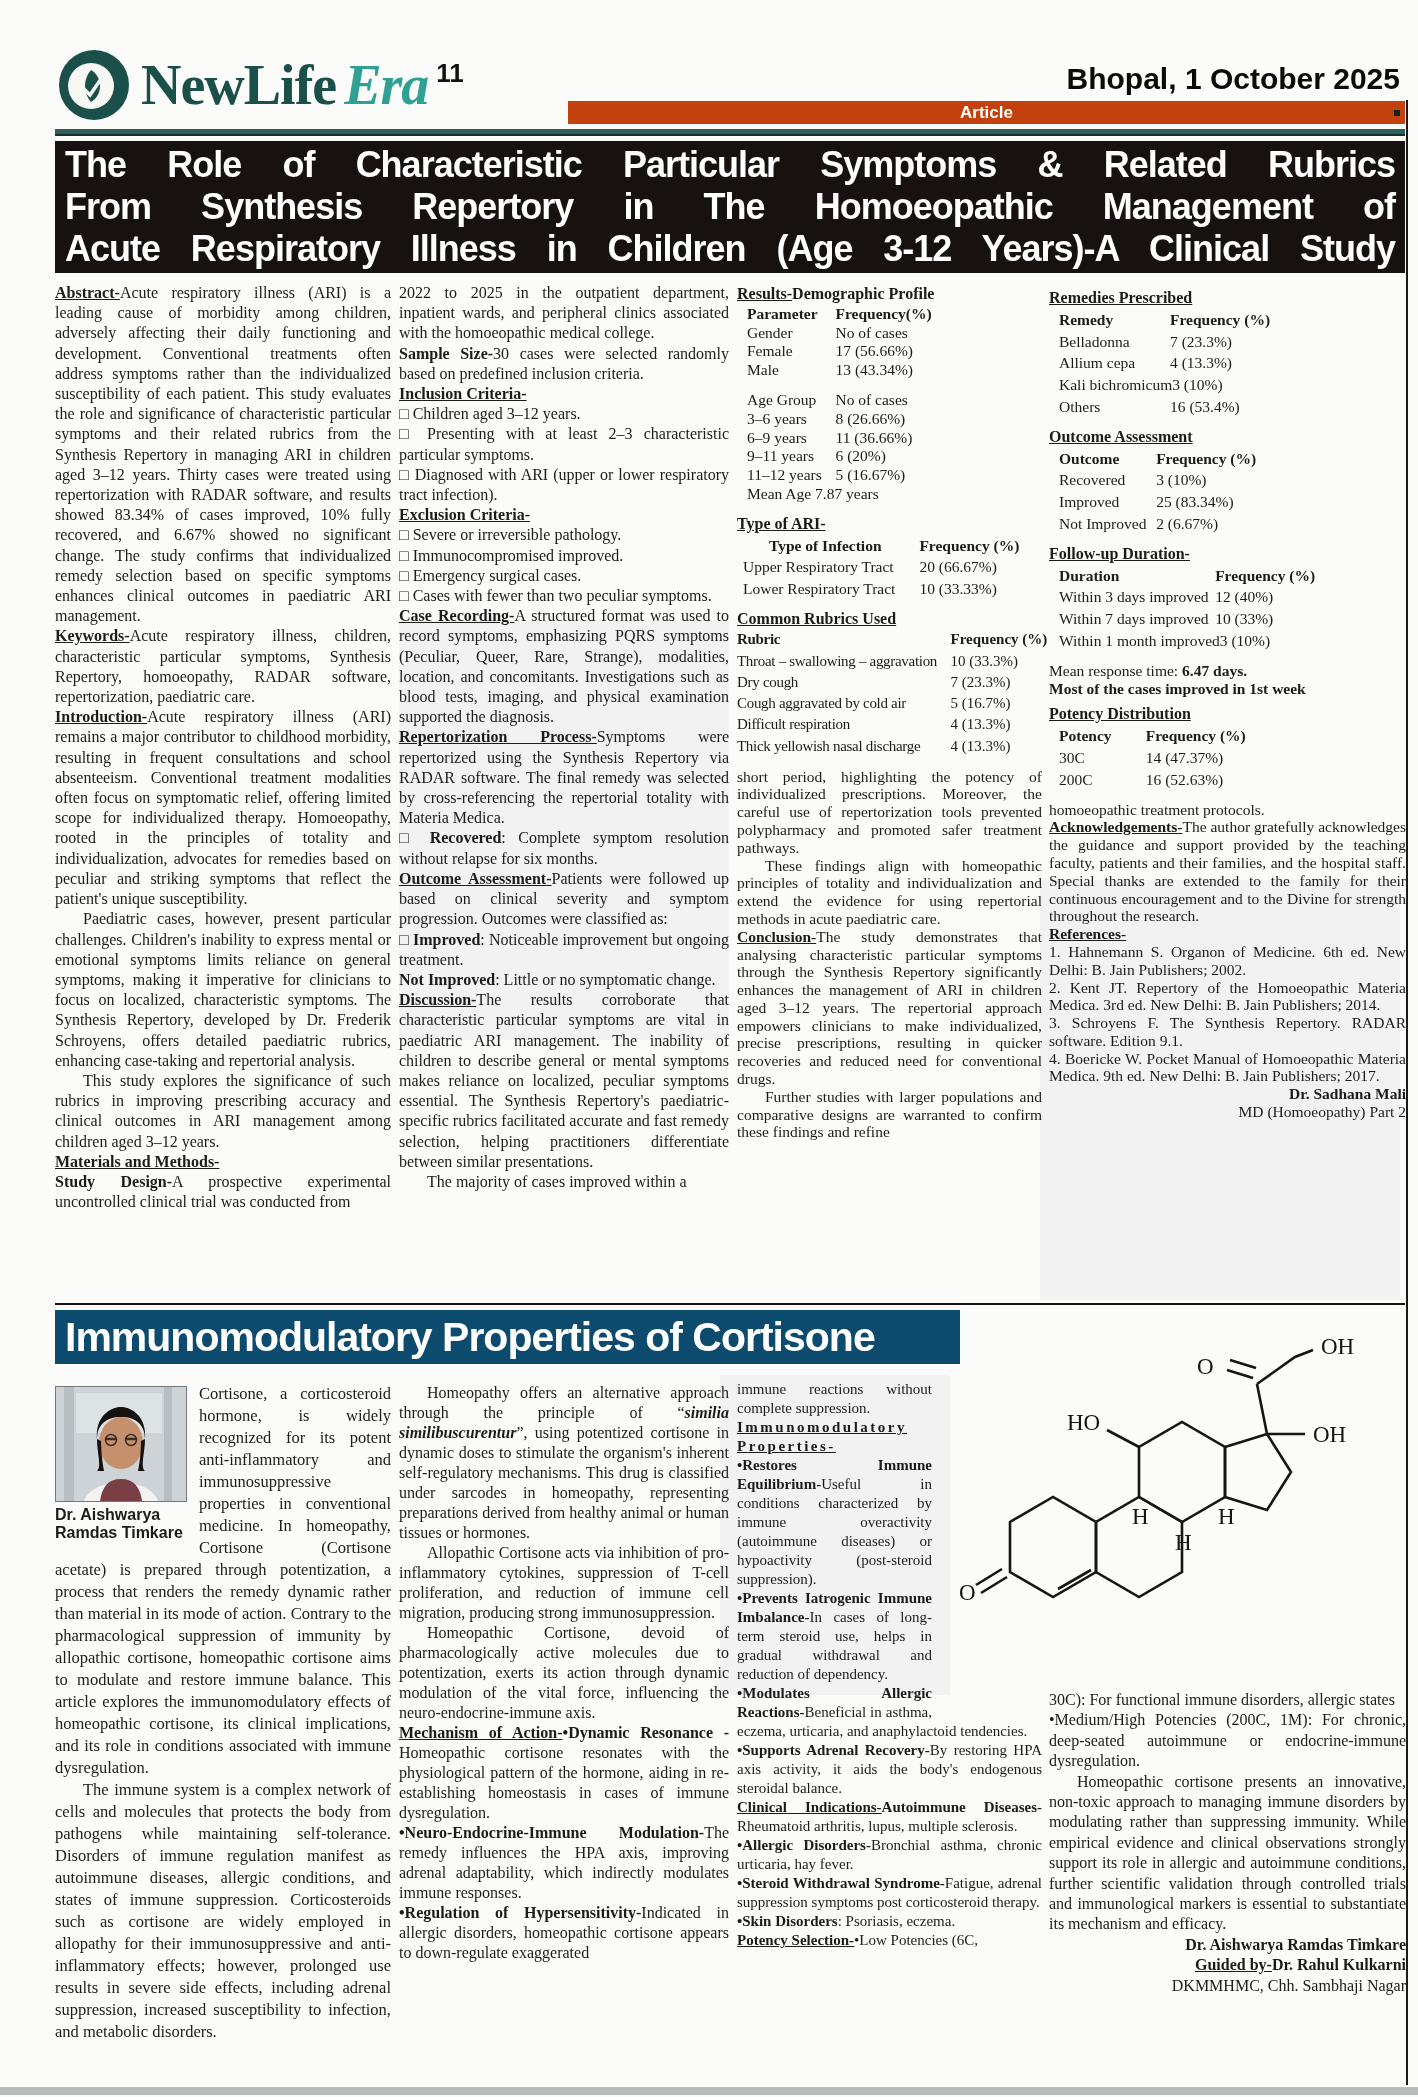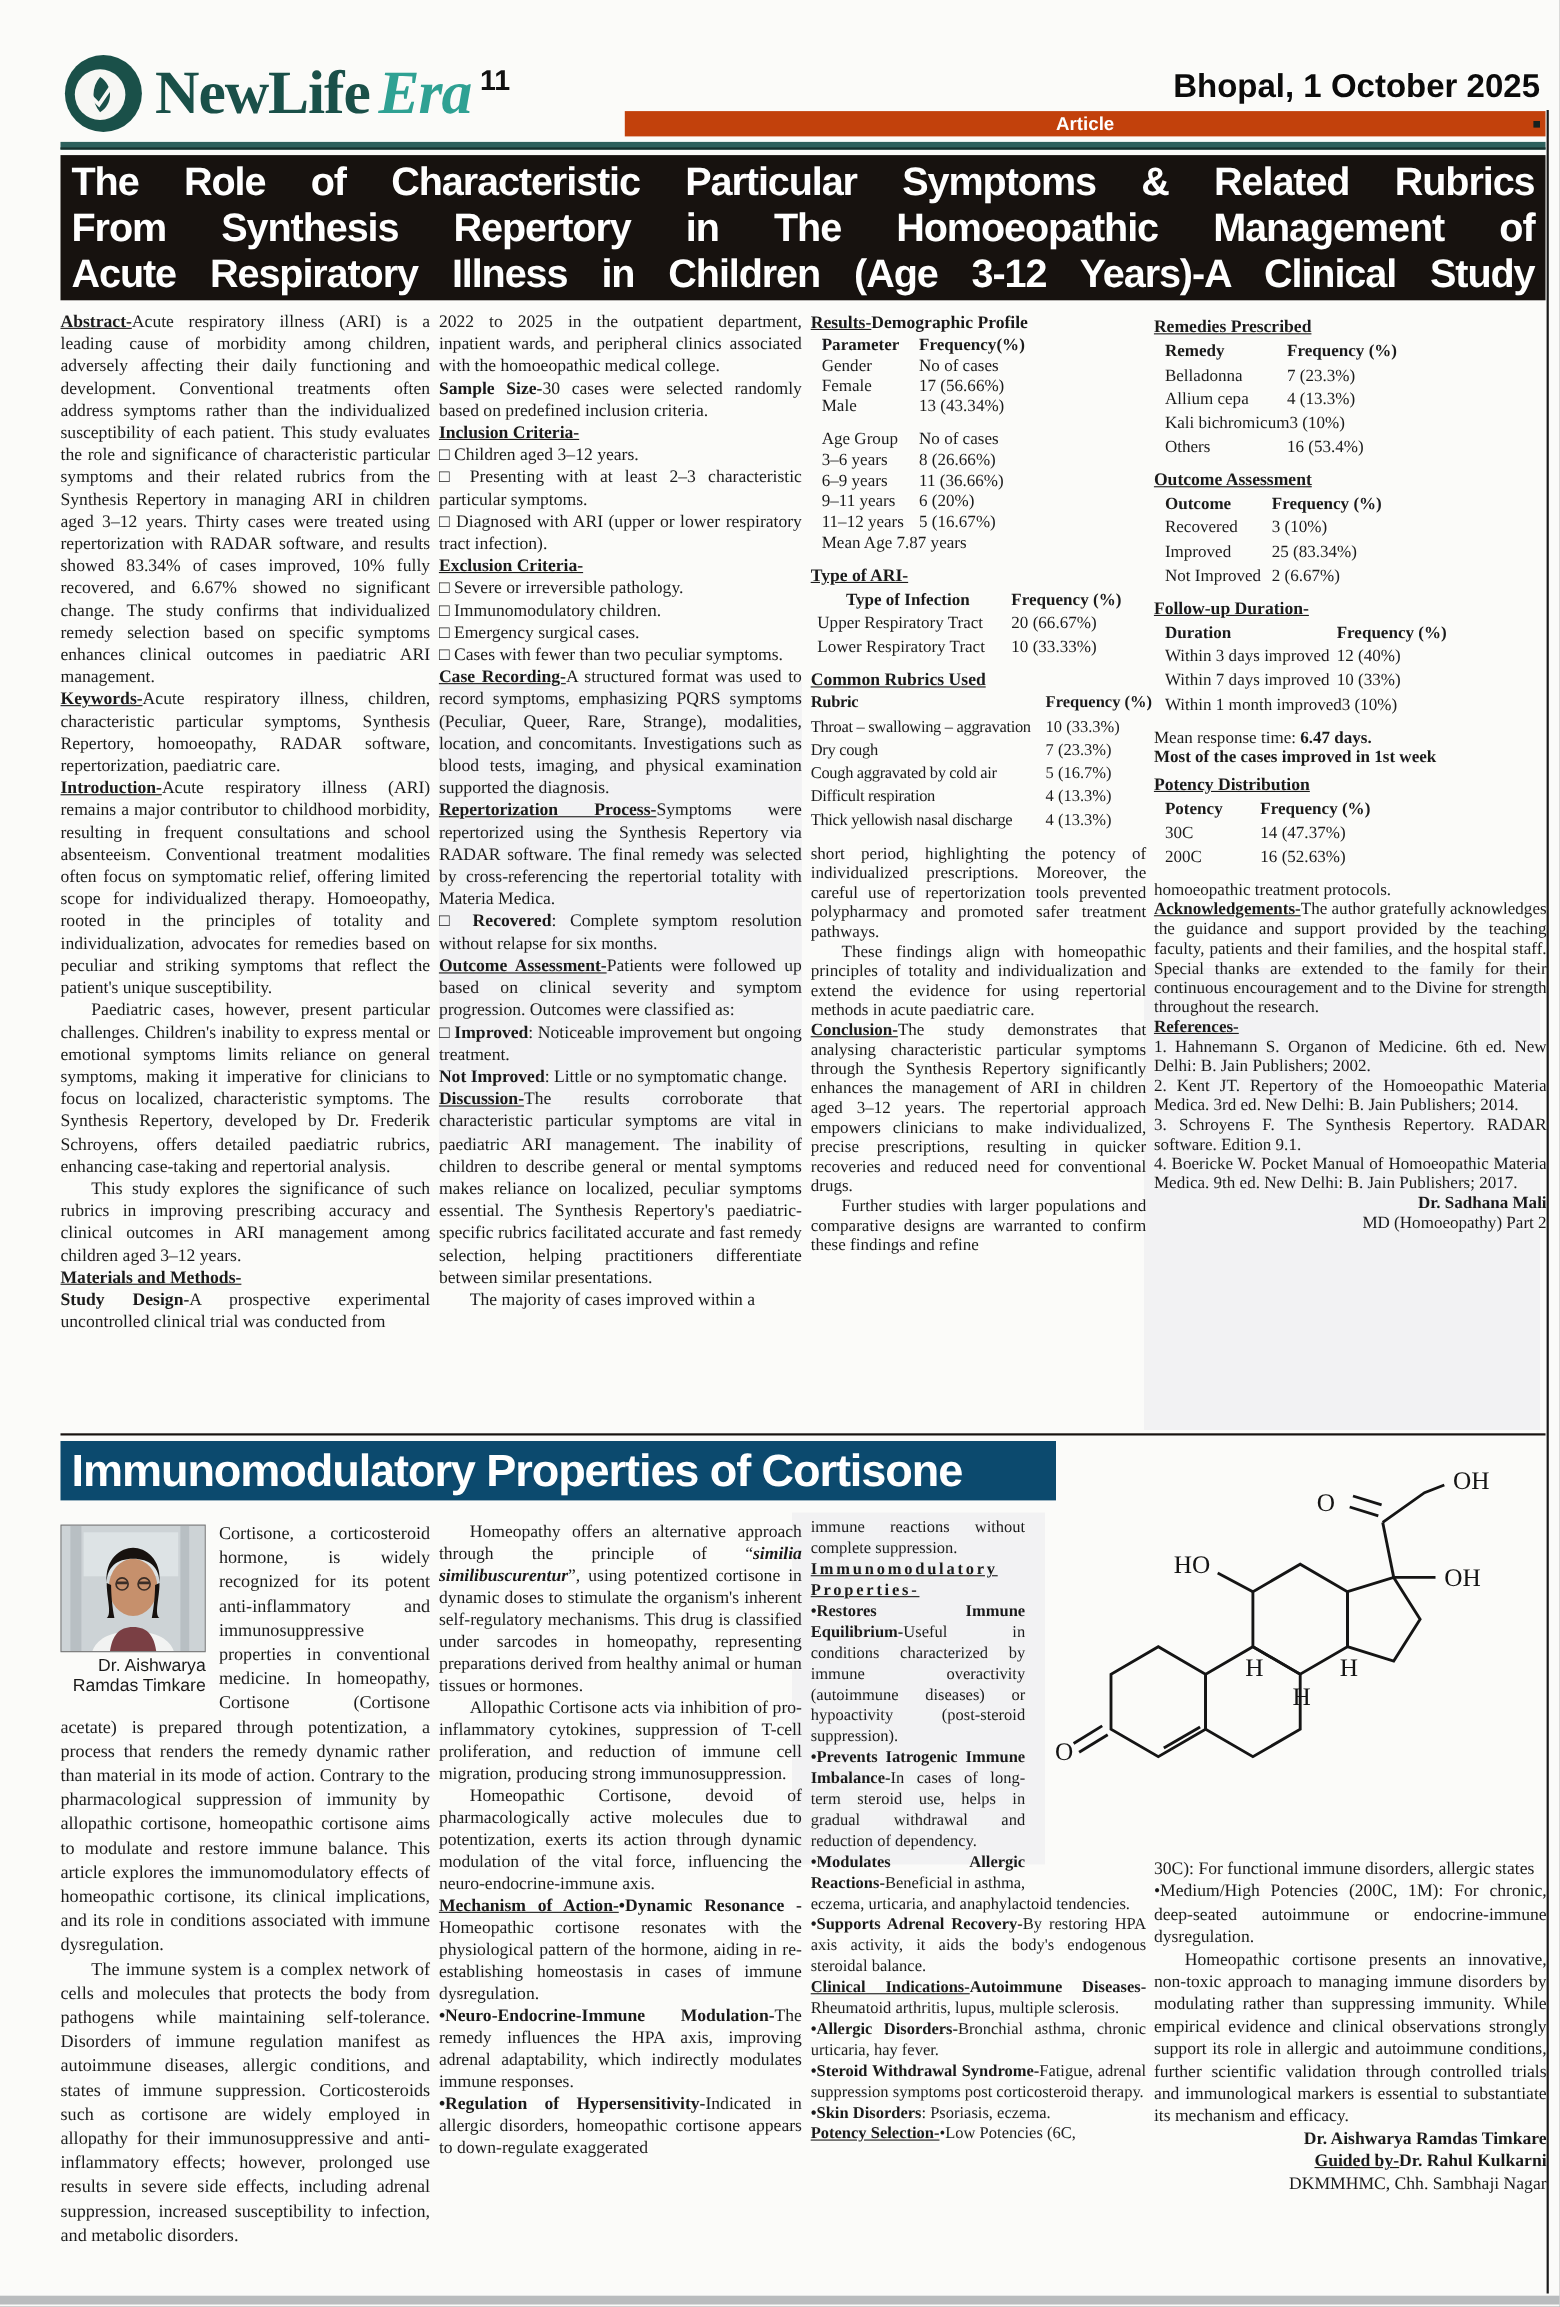--- a/index.html
+++ b/index.html
@@ -66,21 +66,21 @@
   .w32 .c0{flex:0 0 32%;} .w45 .c0{flex:0 0 45%;} .w59 .c0{flex:0 0 59%;} .w70 .c0{flex:0 0 70%;}
   .dem .trow{margin:1px 0;}
   .ari{padding-left:6px;} .ari .trow{margin:4px 0;}
   .ari .hdr .c0{text-indent:26px;}
   .rub{padding-left:0;} .rub .trow{margin:3.5px 0;font-size:15px;}
   .rub .c0{letter-spacing:-0.3px;}
   .rem .trow,.out .trow,.fol .trow,.pot .trow{margin:4px 0;}
   
   .photo-float{float:left;width:132px;margin:3px 12px 2px 0;text-align:center;}
   .photo-svg{width:130px;height:114px;border:1px solid #777;display:block;background:#cfd4d6;}
-  .photo-cap{font-family:"Liberation Sans",sans-serif;font-weight:normal;font-size:16px;line-height:18px;margin-top:4px;text-align:right;}
+  .photo-cap{font-family:"Liberation Sans",sans-serif;font-weight:bold;font-size:16px;line-height:18px;margin-top:4px;text-align:left;}
   .mol-spacer{float:right;width:110px;height:327px;}
   .molecule-box{position:absolute;left:935px;top:1312px;width:473px;height:395px;z-index:1;}
   .molecule-box svg{width:100%;height:100%;}
   .mol-label{font-family:"Liberation Serif","DejaVu Serif",serif;font-size:23px;fill:#141414;}
 </style>
 </head>
 <body>
 
 <div class="page">
 
@@ -126,21 +126,21 @@
   <div class="col" id="a1c2">
     <div>
         <p class="para"><span class="t0"></span><span class="u"></span><span class="b"></span><span>2022 to 2025 in the outpatient department, inpatient wards, and peripheral clinics associated with the homoeopathic medical college.</span><span class="i"></span><span></span><span class="b2"></span></p>
         <p class="para"><span class="t0"></span><span class="u"></span><span class="b">Sample Size-</span><span>30 cases were selected randomly based on predefined inclusion criteria.</span><span class="i"></span><span></span><span class="b2"></span></p>
         <p class="para"><span class="t0"></span><span class="u">Inclusion Criteria-</span><span class="b"></span><span></span><span class="i"></span><span></span><span class="b2"></span></p>
         <p class="para"><span class="t0"></span><span class="u"></span><span class="b"></span><span>□ Children aged 3–12 years.</span><span class="i"></span><span></span><span class="b2"></span></p>
         <p class="para"><span class="t0"></span><span class="u"></span><span class="b"></span><span>□ Presenting with at least 2–3 characteristic particular symptoms.</span><span class="i"></span><span></span><span class="b2"></span></p>
         <p class="para"><span class="t0"></span><span class="u"></span><span class="b"></span><span>□ Diagnosed with ARI (upper or lower respiratory tract infection).</span><span class="i"></span><span></span><span class="b2"></span></p>
         <p class="para"><span class="t0"></span><span class="u">Exclusion Criteria-</span><span class="b"></span><span></span><span class="i"></span><span></span><span class="b2"></span></p>
         <p class="para"><span class="t0"></span><span class="u"></span><span class="b"></span><span>□ Severe or irreversible pathology.</span><span class="i"></span><span></span><span class="b2"></span></p>
-        <p class="para"><span class="t0"></span><span class="u"></span><span class="b"></span><span>□ Immunomodulatory children.</span><span class="i"></span><span></span><span class="b2"></span></p>
+        <p class="para"><span class="t0"></span><span class="u"></span><span class="b"></span><span>□ Immunocompromised improved.</span><span class="i"></span><span></span><span class="b2"></span></p>
         <p class="para"><span class="t0"></span><span class="u"></span><span class="b"></span><span>□ Emergency surgical cases.</span><span class="i"></span><span></span><span class="b2"></span></p>
         <p class="para"><span class="t0"></span><span class="u"></span><span class="b"></span><span>□ Cases with fewer than two peculiar symptoms.</span><span class="i"></span><span></span><span class="b2"></span></p>
         <p class="para"><span class="t0"></span><span class="u">Case Recording-</span><span class="b"></span><span>A structured format was used to record symptoms, emphasizing PQRS symptoms (Peculiar, Queer, Rare, Strange), modalities, location, and concomitants. Investigations such as blood tests, imaging, and physical examination supported the diagnosis.</span><span class="i"></span><span></span><span class="b2"></span></p>
         <p class="para"><span class="t0"></span><span class="u">Repertorization Process-</span><span class="b"></span><span>Symptoms were repertorized using the Synthesis Repertory via RADAR software. The final remedy was selected by cross-referencing the repertorial totality with Materia Medica.</span><span class="i"></span><span></span><span class="b2"></span></p>
         <p class="para"><span class="t0">□ </span><span class="u"></span><span class="b">Recovered</span><span>: Complete symptom resolution without relapse for six months.</span><span class="i"></span><span></span><span class="b2"></span></p>
         <p class="para"><span class="t0"></span><span class="u">Outcome Assessment-</span><span class="b"></span><span>Patients were followed up based on clinical severity and symptom progression. Outcomes were classified as:</span><span class="i"></span><span></span><span class="b2"></span></p>
         <p class="para"><span class="t0">□ </span><span class="u"></span><span class="b">Improved</span><span>: Noticeable improvement but ongoing treatment.</span><span class="i"></span><span></span><span class="b2"></span></p>
         <p class="para"><span class="t0"></span><span class="u"></span><span class="b">Not Improved</span><span>: Little or no symptomatic change.</span><span class="i"></span><span></span><span class="b2"></span></p>
         <p class="para"><span class="t0"></span><span class="u">Discussion-</span><span class="b"></span><span>The results corroborate that characteristic particular symptoms are vital in paediatric ARI management. The inability of children to describe general or mental symptoms makes reliance on localized, peculiar symptoms essential. The Synthesis Repertory's paediatric-specific rubrics facilitated accurate and fast remedy selection, helping practitioners differentiate between similar presentations.</span><span class="i"></span><span></span><span class="b2"></span></p>
         <p class="para ind"><span class="t0"></span><span class="u"></span><span class="b"></span><span>The majority of cases improved within a</span><span class="i"></span><span></span><span class="b2"></span></p>

